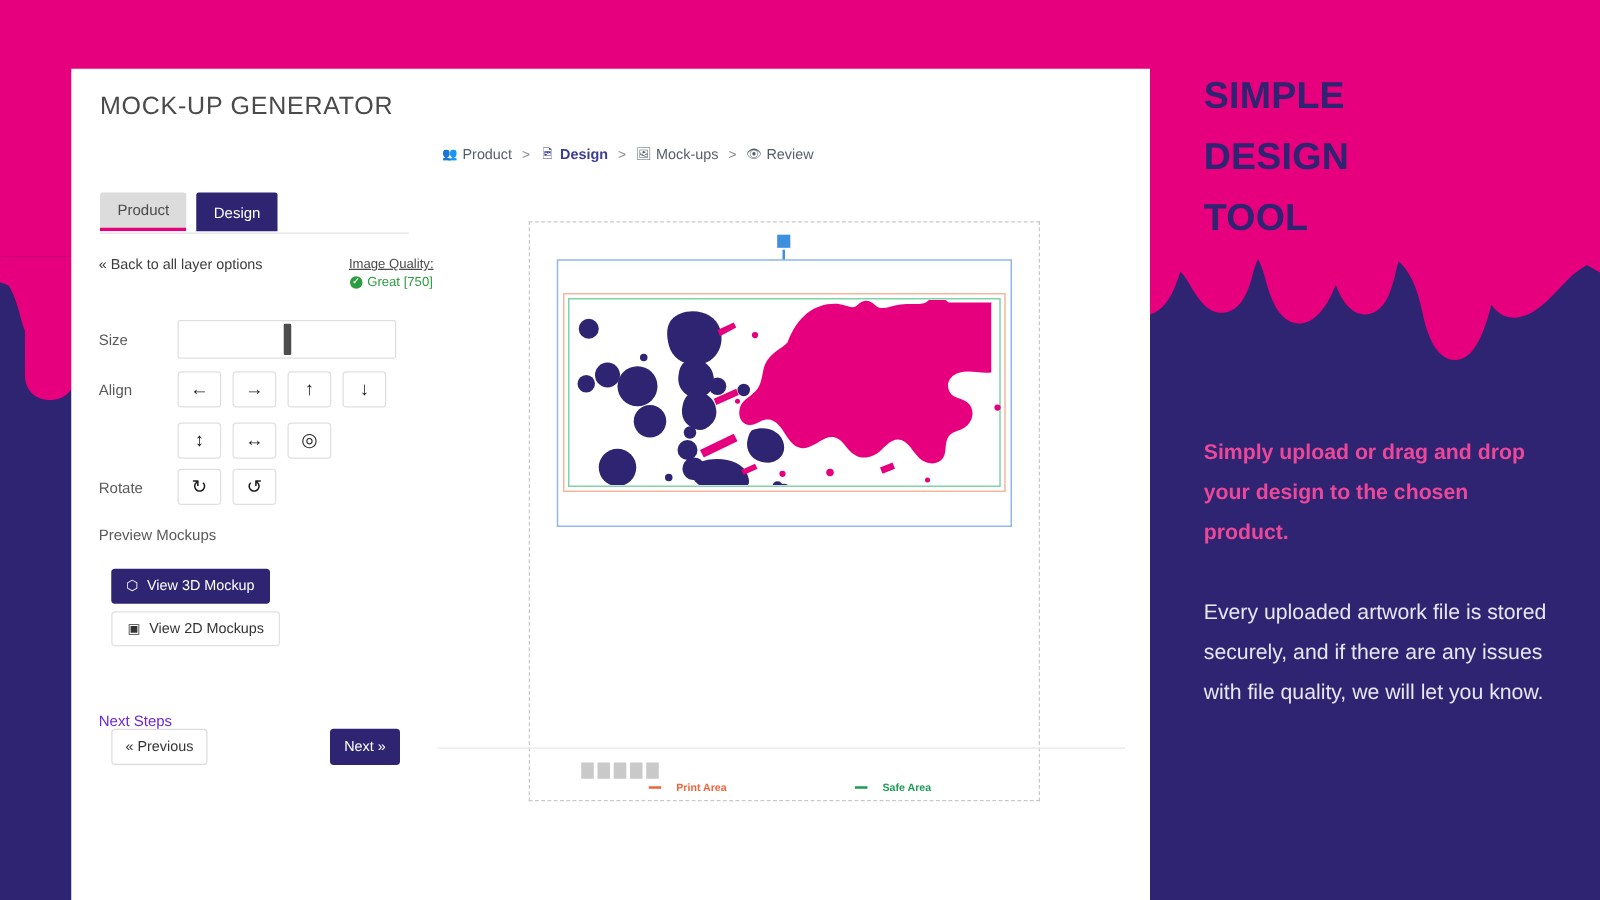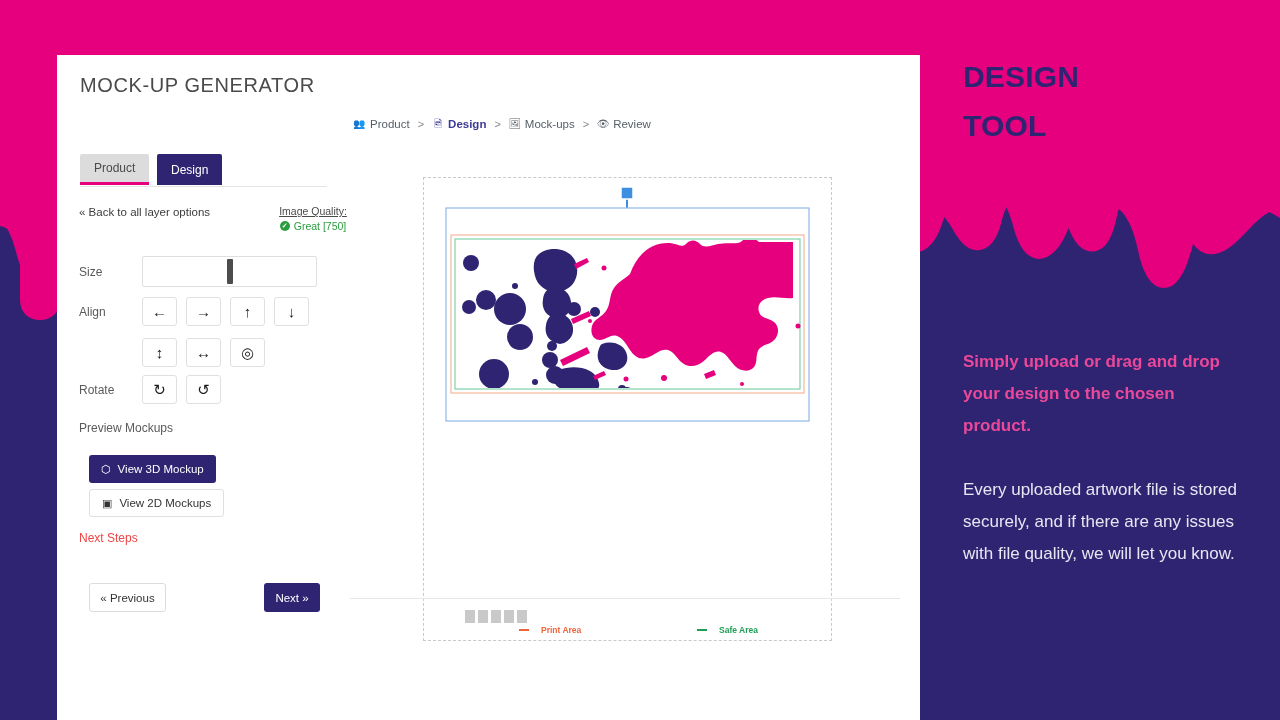--- a/index.html
+++ b/index.html
@@ -150,22 +150,22 @@
     background: #fff; color: #333;
     border: 1px solid #e0e0e0; border-radius: 3px;
     font-size: 11.5px;
     display: flex; align-items: center; gap: 7px; cursor: pointer;
     white-space: nowrap;
   }
   .btn-ico { font-size: 11px; line-height: 1; display: inline-block; }
 
   
   #nextsteps-head {
-    position: absolute; left: 22px; top: 476px;
-    font-size: 12px; color: #ef4444;
+    position: absolute; left: 22px; top: 515px;
+    font-size: 12px; color: #6d28d9;
   }
   #btn-prev {
     position: absolute; left: 32px; top: 528px;
     width: 77px; height: 29px;
     border: 1px solid #dcdcdc; border-radius: 3px;
     background: #fff; color: #333; font-size: 11.5px;
     display: flex; align-items: center; justify-content: center;
     cursor: pointer; white-space: nowrap;
   }
   #btn-next {
@@ -189,21 +189,21 @@
   #legend {
     position: absolute; left: 366px; top: 570px;
     width: 409px; height: 16px;
     font-size: 8.5px; font-weight: bold;
   }
   .legend-item {
     position: absolute; display: flex; align-items: center; gap: 12px;
     white-space: nowrap;
   }
   #legend-print { left: 96px; color: #f0643c; }
-  #legend-safe  { left: 274px; color: #1f9d55; text-align: center; }
+  #legend-safe  { left: 261px; color: #1f9d55; text-align: center; }
   .legend-dash { display: inline-block; width: 10px; height: 2px; }
   #legend-print .legend-dash { background: #f0643c; }
   #legend-safe  .legend-dash { background: #1f9d55; }
 
   #stage-divider {
     position: absolute; left: 293px; top: 543px;
     width: 550px; height: 1px; background: #e7e7e7;
   }
 
   #thumb-strip {
@@ -518,18 +518,19 @@
     <span class="thumb"></span>
     <span class="thumb"></span>
     <span class="thumb"></span>
     <span class="thumb"></span>
     <span class="thumb"></span>
   </div>
 </div>
 
 <div id="marketing">
   <div id="mk-title">
+    <div>SIMPLE</div>
     <div>DESIGN</div>
     <div>TOOL</div>
   </div>
   <div id="mk-lead">Simply upload or drag and drop your design to the chosen product.</div>
   <div id="mk-body">Every uploaded artwork file is stored securely, and if there are any issues with file quality, we will let you know.</div>
 </div>
 
 </body></html>

